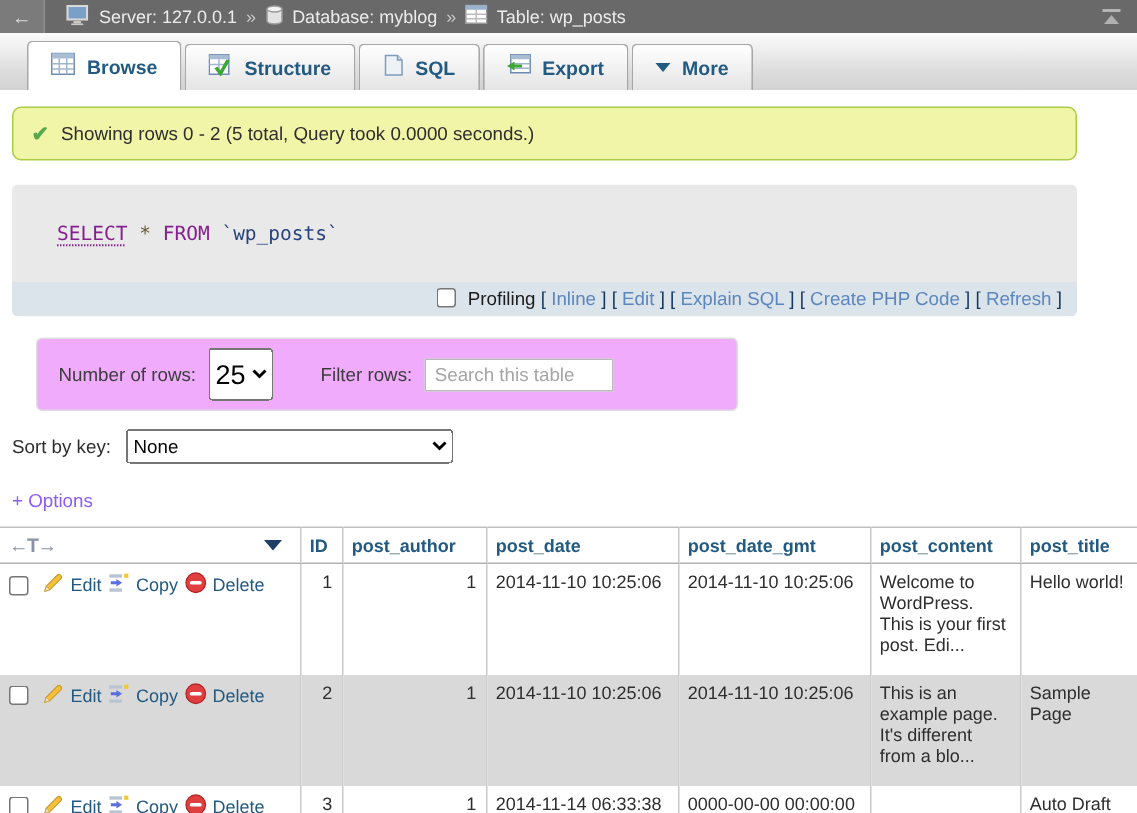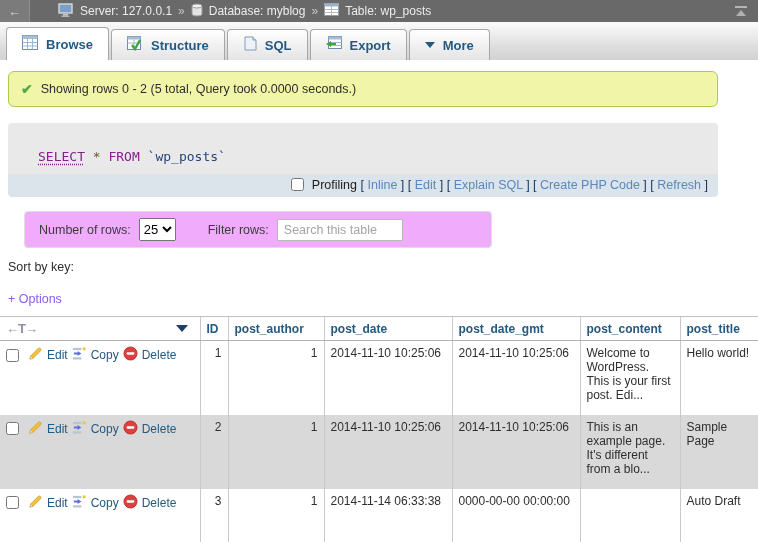--- a/index.html
+++ b/index.html
@@ -4,61 +4,61 @@
 <style>
   * { box-sizing: border-box; margin: 0; padding: 0; }
   html,body { width:758px; height:542px; overflow:hidden; background:#fff;
     font-family:"Liberation Sans", sans-serif; }
 
   
   .topbar { height:22px; background:#696969; display:flex; align-items:center;
     color:#ececec; font-size:12px; }
   .backbox { width:30px; height:22px; background:#7b7b7b; border-right:1px solid #8d8d8d;
     display:flex; align-items:center; justify-content:center; color:#d9d9d9; font-size:13px; cursor:pointer; }
-  .crumbs { display:flex; align-items:center; gap:6px; padding-left:28px; flex:1; }
+  .crumbs { display:flex; align-items:center; gap:6px; padding-left:14px; flex:1; }
   .crumbs .sep { color:#c9c9c9; }
   .crumb-link { color:#ececec; text-decoration:none; }
   .collapsebox { width:34px; display:flex; justify-content:center; cursor:pointer; }
 
   
   .tabbar { height:38px; background:linear-gradient(#fbfbfb,#dcdcdc 70%,#d2d2d2);
     display:flex; align-items:flex-end; padding-left:6px; }
   .tab { display:flex; align-items:center; gap:8px; height:31px; padding:0 15px;
     border:1px solid #a7a7a7; border-bottom:none; border-radius:4px 4px 0 0; margin-right:2px;
     background:linear-gradient(#ffffff,#e4e4e4); color:#235a81; font-weight:bold; font-size:13px;
     cursor:pointer; }
-  .tab.active { background:#fff; height:33px; }
+  .tab.active { background:#fff; height:33px;margin-left:12px; }
   .tab .caret { width:0; height:0; border-left:5px solid transparent; border-right:5px solid transparent;
     border-top:6px solid #235a81; }
 
   
   .success { margin:11px 40px 0 8px; background:#f1f5a7; border:1px solid #a9ce44;
     border-radius:6px; padding:9px 12px; font-size:12.5px; color:#2e2e2e;
     display:flex; align-items:center; gap:8px; }
   .check { color:#59a84e; font-size:14px; font-weight:bold; }
 
   
   .query-wrap { margin:16px 40px 0 8px; border-radius:4px; overflow:hidden; }
-  .query-box { background:#e9e9e9; padding:26px 10px 10px 30px;
+  .query-box { background:#e9e9e9; padding:26px 10px 24px 30px;
     font-family:"DejaVu Sans Mono","Liberation Mono",monospace; font-size:13px; color:#444; }
   .kw { color:#85218f; }
   .kw.dotted { text-decoration:underline dotted; text-underline-offset:3px; }
   .ident { color:#28437e; }
   .star { color:#6b5b3a; }
   .profiling-bar { background:#dbe3eb; padding:4px 10px 5px; text-align:right;
     font-size:12.5px; color:#1c1c1c; }
   .profiling-bar input { vertical-align:-2px; margin-right:4px; }
   .p-link { color:#5c87bc; text-decoration:none; }
   .bracket { color:#16365c; }
 
   
   .controls-bar { margin:14px 0 0 24px; width:468px; display:flex; align-items:center;
     background:#f0abfc; border:1px solid #dedede; border-radius:4px; padding:6px 14px;
     font-size:12.5px; color:#3c3c3c; gap:8px; }
-  .controls-bar select { font-size:13px; height:23px; }
+  .controls-bar select { font-size:18px; height:35px; }
   .filter-input { width:126px; height:22px; border:1px solid #b9b9b9; padding:2px 6px;
     font-size:12.5px; color:#555; font-family:"Liberation Sans",sans-serif; }
   .filter-input::placeholder { color:#a5a5a5; }
   .sort-row { margin:12px 0 0 8px; display:flex; align-items:center; gap:10px;
     font-size:12.5px; color:#2e2e2e; }
   .sort-row select { width:218px; height:23px; font-size:12.5px; }
   .options-link { display:inline-block; margin:18px 0 8px 8px; color:#8b5cf6;
     font-size:12.5px; text-decoration:none; }
 
   
@@ -206,20 +206,23 @@
   <span>Number of rows:</span>
   <select>
     <option>25</option>
   </select>
   <span style="margin-left:24px">Filter rows:</span>
   <input class="filter-input" type="text" placeholder="Search this table" style="">
 </div>
 
 <div class="sort-row">
   <span>Sort by key:</span>
+  <select>
+    <option>None</option>
+  </select>
 </div>
 
 <a href="#" class="options-link">+ Options</a>
 
 
 <table class="results">
   <colgroup>
     <col style="width:200px">
       <col style="width:28px">
       <col style="width:96px">

